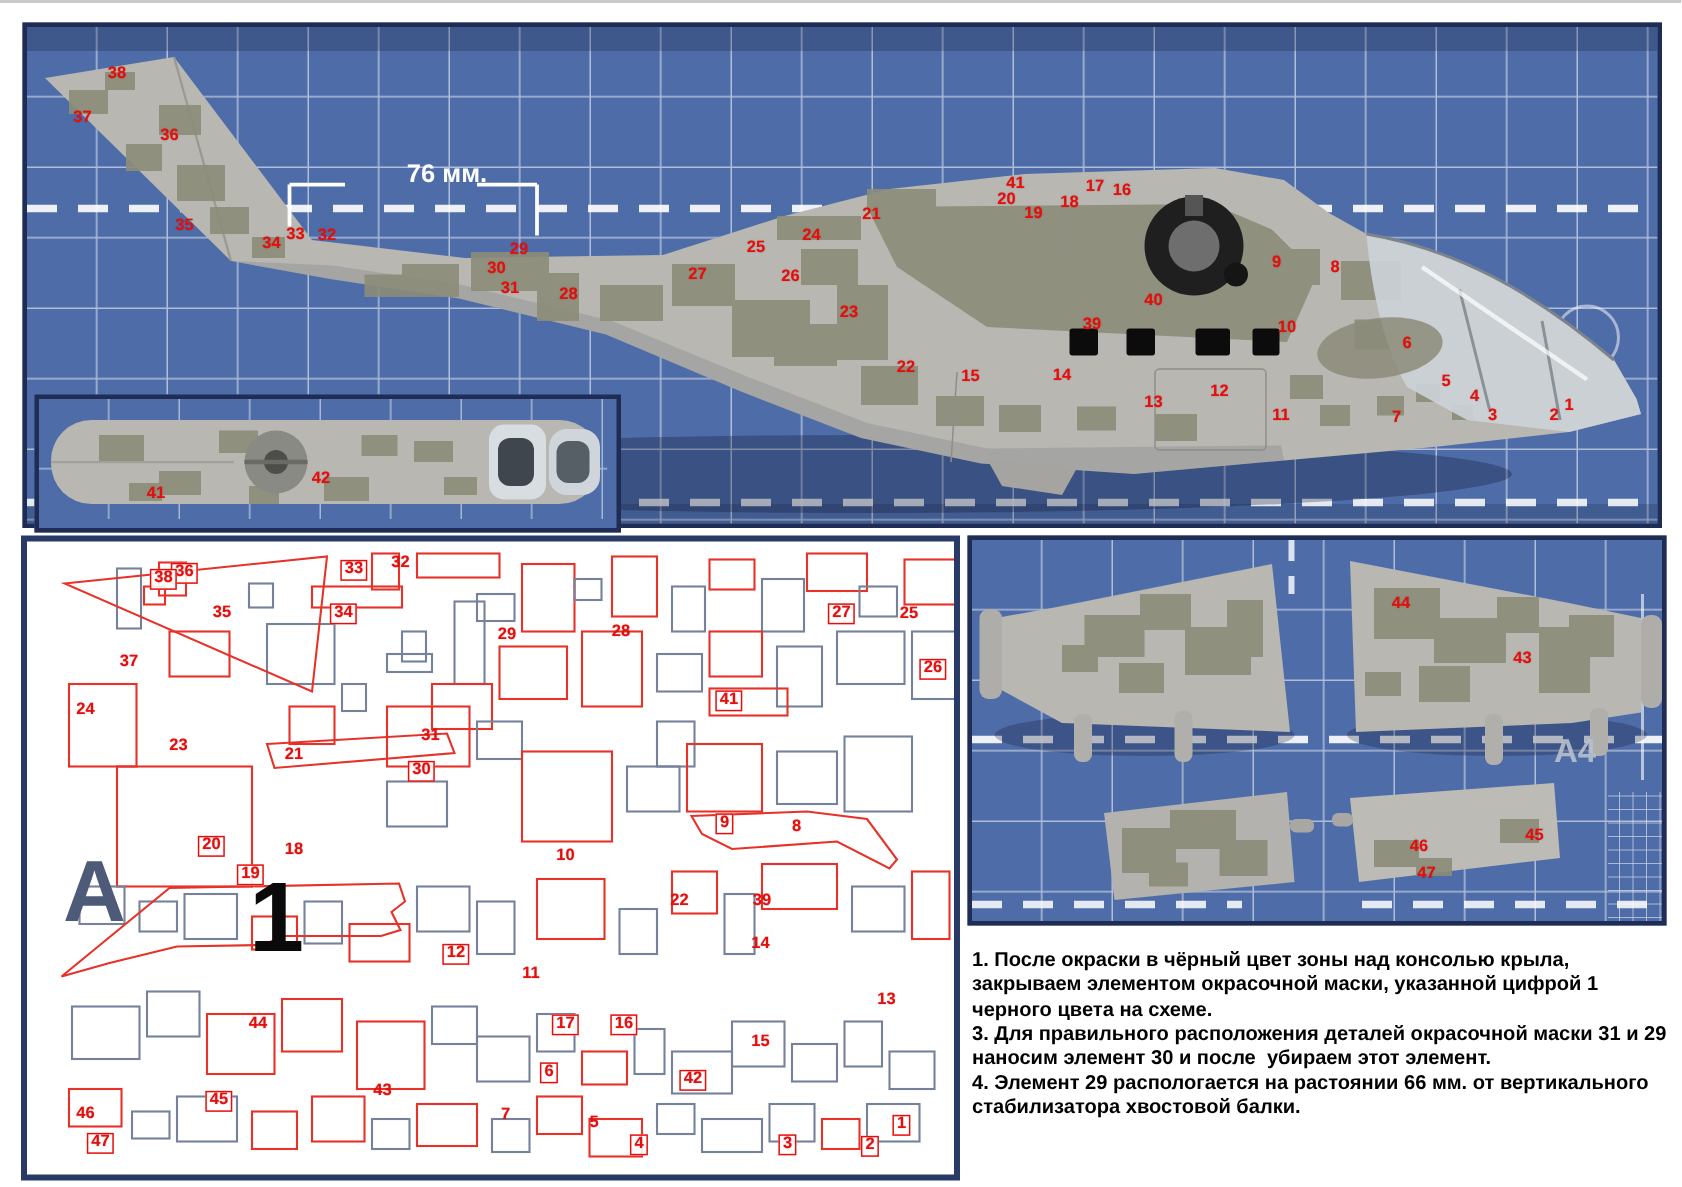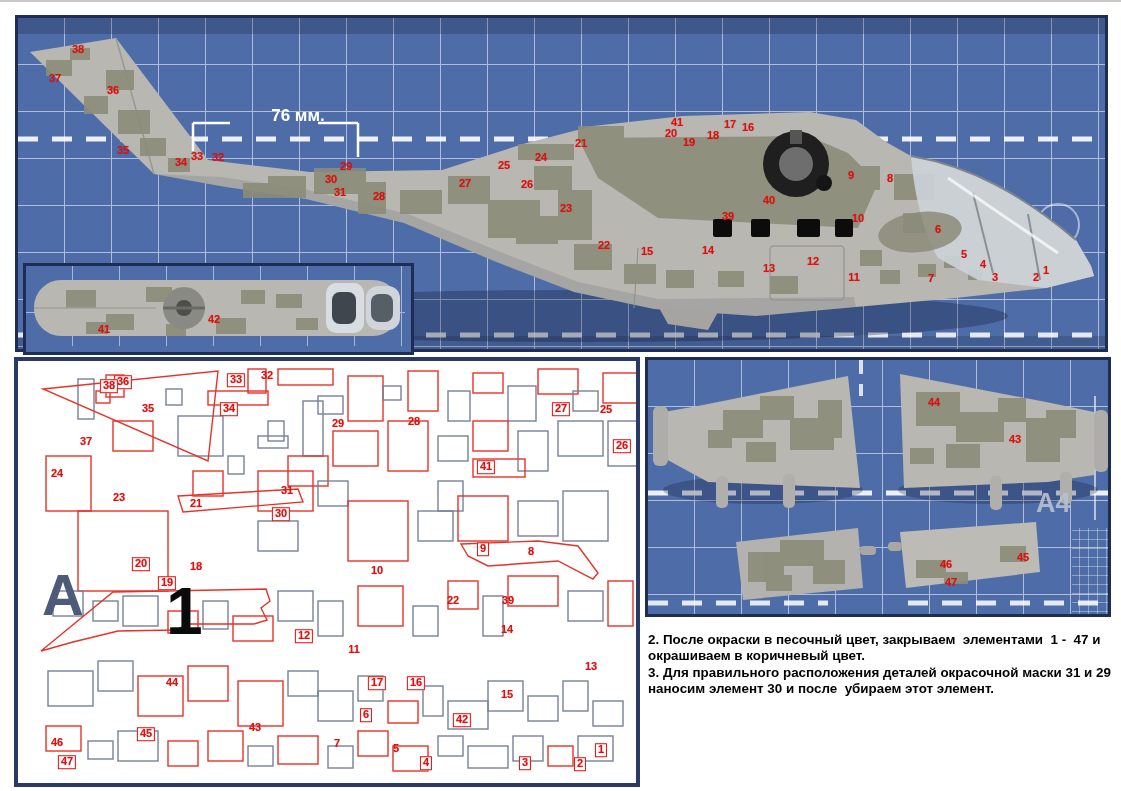--- a/index.html
+++ b/index.html
@@ -14,21 +14,21 @@
   #instructions p{margin:0;font-weight:bold;font-size:13.4px;line-height:1.22;white-space:pre-wrap;}
   svg{position:absolute;left:0;top:0;display:block;}
   .lbl{position:absolute;transform:translate(-50%,-50%);color:#e60d0a;
        font-weight:bold;font-size:11px;line-height:1.05;white-space:nowrap;z-index:5;
        text-shadow:0 0 1px rgba(130,0,0,.35);}
   .lbl.boxed{border:1.5px solid #e60d0a;padding:0 2px;background:rgba(255,255,255,.9);}
   .measure{position:absolute;left:225px;top:88px;width:110px;text-align:center;color:#fff;
            font-weight:bold;font-size:17px;z-index:6;}
   #sheet-letter{position:absolute;left:24px;top:200px;font-weight:bold;font-size:58px;color:#4d5a78;z-index:4;}
   #big-one{position:absolute;left:148px;top:212px;font-weight:bold;font-size:66px;color:#0a0a0a;z-index:4;}
-  #mat-a4{position:absolute;left:388px;top:128px;font-weight:bold;font-size:27px;color:#b9c1cf;opacity:.9;z-index:5;}
+  #mat-a4{position:absolute;left:388px;top:128px;font-weight:bold;font-size:22px;color:#b9c1cf;opacity:.9;z-index:5;}
 </style>
 </head>
 <body>
 
 <div id="page">
 
   <div id="top-photo" class="panel">
     <svg width="1087" height="331" viewBox="0 0 1087 331">
       <defs>
         <pattern id="gridA" width="47" height="47" patternUnits="userSpaceOnUse">
@@ -435,17 +435,18 @@
     <div id="wing-labels">
         <span class="lbl" style="left: 286px; top: 43px;">44</span>
         <span class="lbl" style="left: 367px; top: 80px;">43</span>
         <span class="lbl" style="left: 375px; top: 198px;">45</span>
         <span class="lbl" style="left: 298px; top: 205px;">46</span>
         <span class="lbl" style="left: 303px; top: 223px;">47</span>
       </div>
   </div>
 
   <div id="instructions" class="panel">
-    <p>2. После окраски в песочный цвет, закрываем  элементами  1 -  47 и окрашиваем в коричневый цвет.</p>
+    <p>1. После окраски в чёрный цвет зоны над консолью крыла, закрываем элементом окрасочной маски, указанной цифрой 1 черного цвета на схеме.</p>
     <p>3. Для правильного расположения деталей окрасочной маски 31 и 29  наносим элемент 30 и после  убираем этот элемент.</p>
+    <p>4. Элемент 29 распологается на растоянии 66 мм. от вертикального стабилизатора хвостовой балки.</p>
   </div>
 
 </div>
 
 </body></html>

